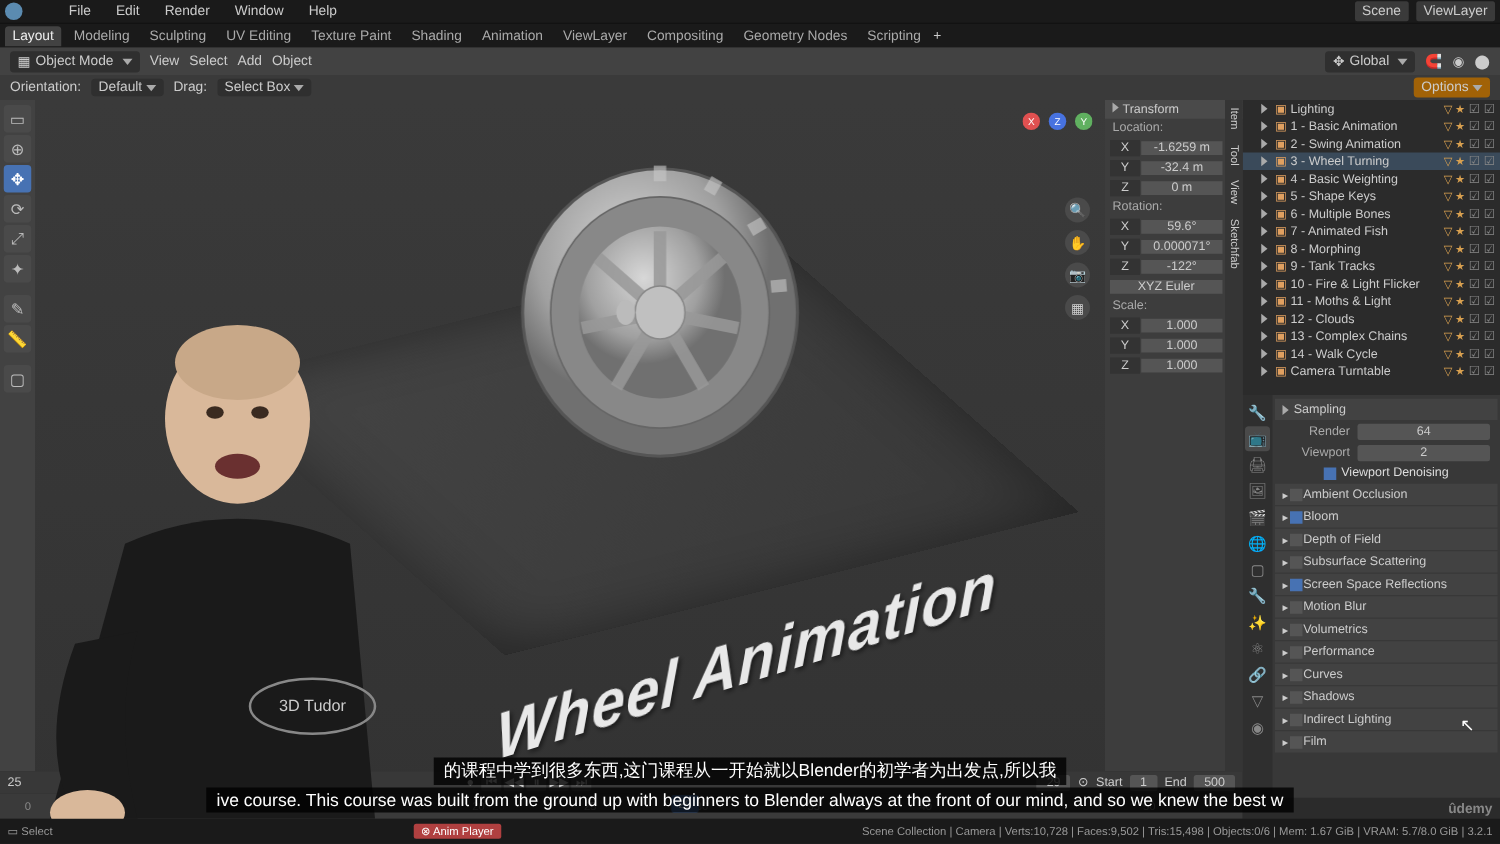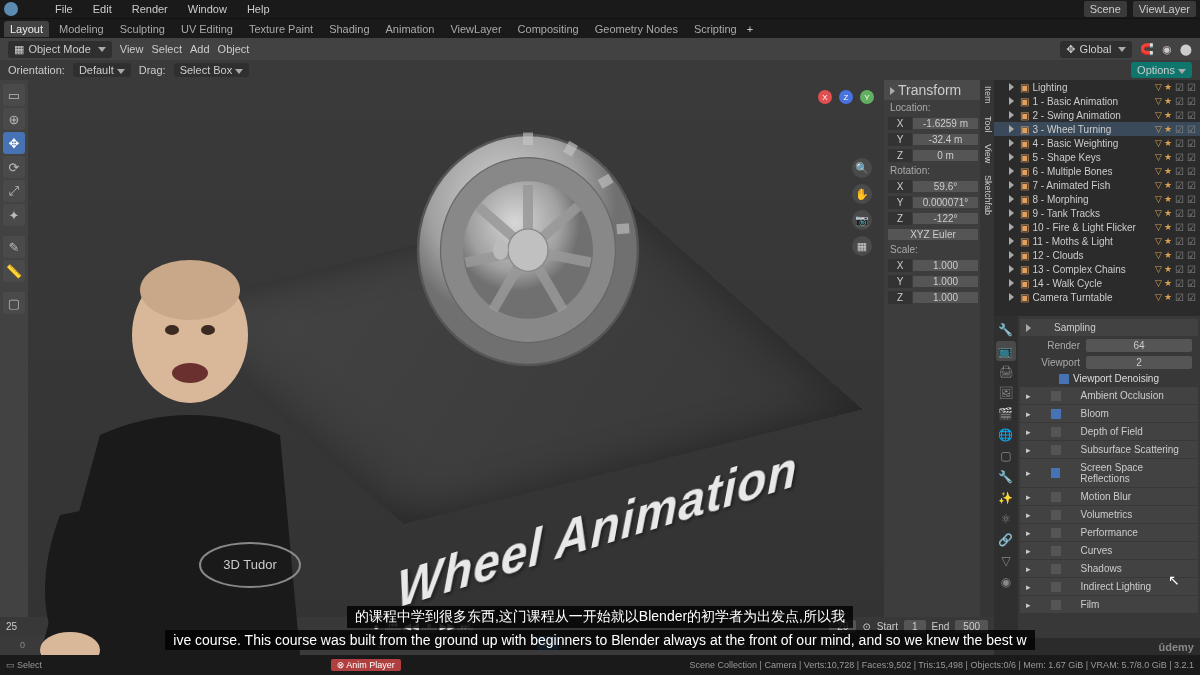--- a/index.html
+++ b/index.html
@@ -11,37 +11,37 @@
 .topbar .field { background: #3a3a3a; padding: 2px 6px; border-radius: 2px; }
 .tabbar { display: flex; height: 20px; background: #1a1a1a; border-top: 1px solid #111; align-items: center; font-size: 11px; gap: 4px; padding: 0 4px; }
 .tabbar .tab { padding: 2px 6px; color: #aaa; }
 .tabbar .tab.active { background: #424242; border-radius: 3px 3px 0 0; color: #eee; }
 .secondbar { display: flex; height: 22px; background: #424242; align-items: center; padding: 0 8px; gap: 8px; font-size: 11px; }
 .secondbar .sel { background: #2f2f2f; padding: 2px 6px; border-radius: 3px; display: flex; align-items: center; gap: 4px; }
 .secondbar .spacer { flex: 1; }
 .thirdbar { display: flex; height: 20px; background: #3a3a3a; align-items: center; padding: 0 8px; gap: 8px; font-size: 11px; }
 .thirdbar .sel { background: #2f2f2f; padding: 1px 6px; border-radius: 3px; }
 .thirdbar .spacer { flex: 1; }
-.optionsbtn { background: #0f766e; padding: 2px 6px; border-radius: 3px; }
+.optionsbtn { background: #a16207; padding: 2px 6px; border-radius: 3px; }
 .main { display: flex; height: 558px; }
 .ltoolbar { width: 28px; background: #424242; display: flex; flex-direction: column; padding: 4px 0; gap: 2px; align-items: center; }
 .ltoolbar .tb { width: 22px; height: 22px; background: #4a4a4a; border-radius: 3px; display: flex; align-items: center; justify-content: center; font-size: 13px; color: #bbb; }
 .ltoolbar .tb.active { background: #4772b3; color: #fff; }
 .ltoolbar .gap { height: 6px; }
 .viewport { flex: 1; background: linear-gradient(#3a3a3a,#333); position: relative; overflow: hidden; }
 .floor { position: absolute; left: 50%; top: 50%; width: 520px; height: 520px; background: linear-gradient(135deg,#444 0%,#383838 100%); transform: translate(-50%,-50%) rotateX(62deg) rotateZ(-28deg); transform-origin: center; box-shadow: 0 0 80px rgba(0,0,0,.4) inset; }
 .floortext { position: absolute; left: 360px; top: 420px; font-size: 50px; font-weight: 700; color: #e8e8e8; transform: rotate(-17deg) skewX(-18deg); text-shadow: 2px 2px 4px rgba(0,0,0,.5); letter-spacing: 1px; font-style: italic; }
 .wheel { position: absolute; left: 375px; top: 40px; width: 250px; height: 260px; }
 .wheel svg { width: 100%; height: 100%; }
 .gizmo { position: absolute; right: 120px; top: 10px; width: 56px; height: 56px; }
 .gizmo .dot { position: absolute; width: 14px; height: 14px; border-radius: 50%; font-size: 8px; display: flex; align-items: center; justify-content: center; color: #fff; }
 .viewbtns { position: absolute; right: 122px; top: 78px; display: flex; flex-direction: column; gap: 6px; }
 .viewbtns .vb { width: 20px; height: 20px; background: #4a4a4a; border-radius: 50%; display: flex; align-items: center; justify-content: center; font-size: 11px; }
 .npanel { position: absolute; right: 0; top: 0; bottom: 0; width: 110px; background: #3d3d3d; font-size: 10px; }
-.npanel .hdr { background: #4a4a4a; padding: 2px 6px; font-size: 14px; }
+.npanel .hdr { background: #4a4a4a; padding: 2px 6px; font-size: 10px; }
 .npanel .row { display: flex; align-items: center; height: 16px; padding: 0 4px; }
 .npanel .rlab { width: 24px; text-align: center; background: #333; padding: 1px 0; }
 .npanel .rval { flex: 1; background: #555; text-align: center; padding: 0 0; margin-left: 1px; }
 .npanel .lock { width: 12px; text-align: center; font-size: 9px; }
 .npanel .sec { padding: 2px 6px; color: #aaa; font-size: 10px; }
 .npanel .tabs { position: absolute; right: 0; top: 0; bottom: 0; width: 14px; background: #353535; writing-mode: vertical-rl; font-size: 9px; display: flex; }
 .npanel .tabs span { padding: 6px 1px; }
 .rpanel { width: 206px; background: #383838; display: flex; flex-direction: column; }
 .outliner { flex: 0 0 236px; background: #2b2b2b; overflow: hidden; font-size: 10px; }
 .outliner .ohdr { background: #383838; padding: 3px 6px; display: flex; align-items: center; gap: 4px; }
@@ -53,21 +53,21 @@
 .outliner .ochecks { display: flex; gap: 3px; color: #888; font-size: 10px; }
 .props { flex: 1; background: #383838; display: flex; font-size: 10px; }
 .props .ptabs { width: 24px; background: #2f2f2f; display: flex; flex-direction: column; padding: 4px 0; gap: 1px; align-items: center; }
 .props .ptabs .pt { width: 20px; height: 20px; display: flex; align-items: center; justify-content: center; font-size: 12px; color: #888; }
 .props .ptabs .pt.active { background: #4a4a4a; color: #fff; border-radius: 3px; }
 .props .pcontent { flex: 1; padding: 2px; overflow: hidden; }
 .props .pcontent .phdr { padding: 4px 6px; }
 .props .pcontent .prow { display: flex; padding: 2px 6px; align-items: center; font-size: 10px; }
 .props .pcontent .prow .pl { flex: 0 0 60px; text-align: right; padding-right: 6px; color: #aaa; }
 .props .pcontent .prow .pv { flex: 1; background: #555; text-align: center; padding: 1px 0; border-radius: 2px; }
-.props .pcontent .psec { padding: 3px 6px; background: #424242; margin: 1px 0; display: flex; align-items: center; gap: 20px; }
+.props .pcontent .psec { padding: 3px 6px; background: #424242; margin: 1px 0; display: flex; align-items: center; gap: 1px; }
 .props .pcontent .psec .chk { width: 10px; height: 10px; background: #555; display: inline-block; }
 .props .pcontent .psec .chk.on { background: #4772b3; }
 .props .pcontent .cblbl { padding: 2px 10px; color: #ddd; font-size: 10px; display: flex; align-items: center; gap: 4px; justify-content: center; }
 .props .pcontent .cblbl .chk.on { background: #4772b3; width: 10px; height: 10px; display: inline-block; }
 .timeline { position: absolute; left: 0; bottom: 20px; right: 206px; height: 38px; background: #2b2b2b; display: flex; flex-direction: column; }
 .timeline .tlbar { display: flex; height: 18px; align-items: center; padding: 0 6px; gap: 6px; background: #383838; font-size: 10px; }
 .timeline .tlbar .spacer { flex: 1; }
 .timeline .tlbar .trans { display: flex; gap: 2px; }
 .timeline .tlbar .trans span { width: 16px; height: 14px; background: #4a4a4a; display: flex; align-items: center; justify-content: center; border-radius: 2px; }
 .timeline .tlbar .fld { background: #555; padding: 1px 8px; border-radius: 2px; }

